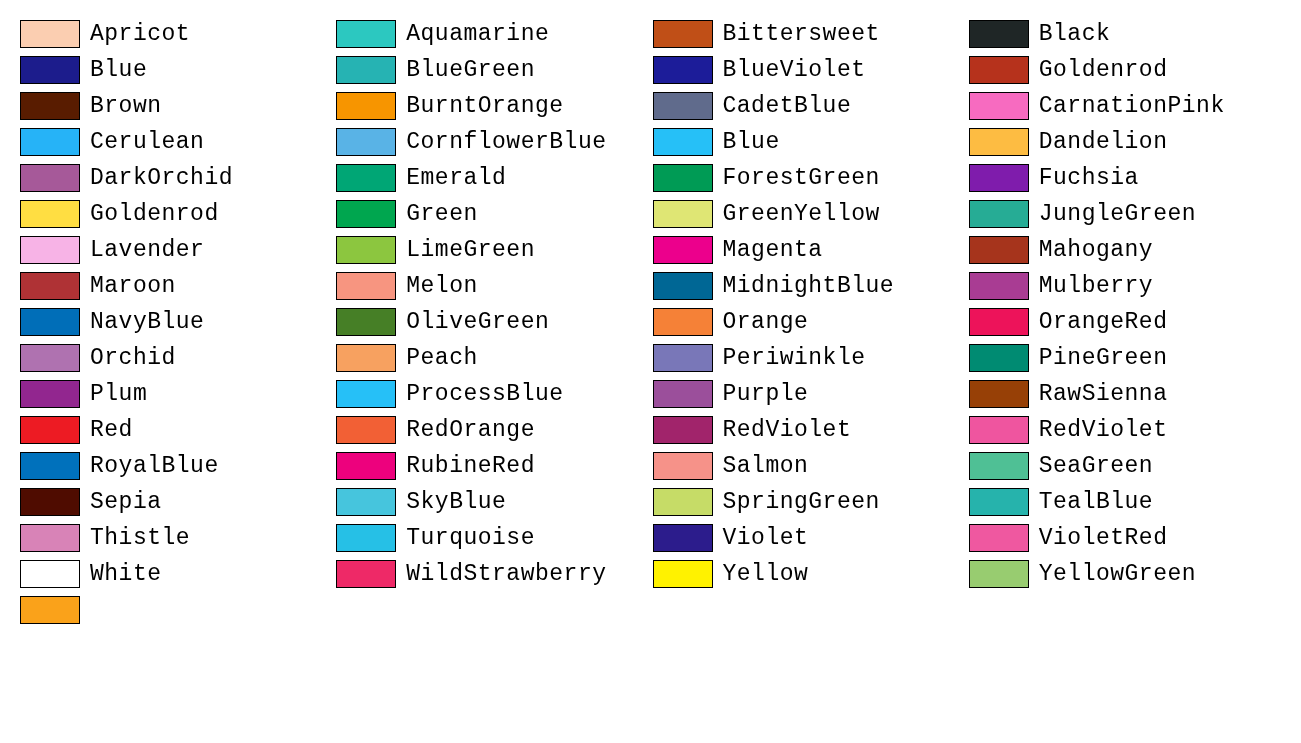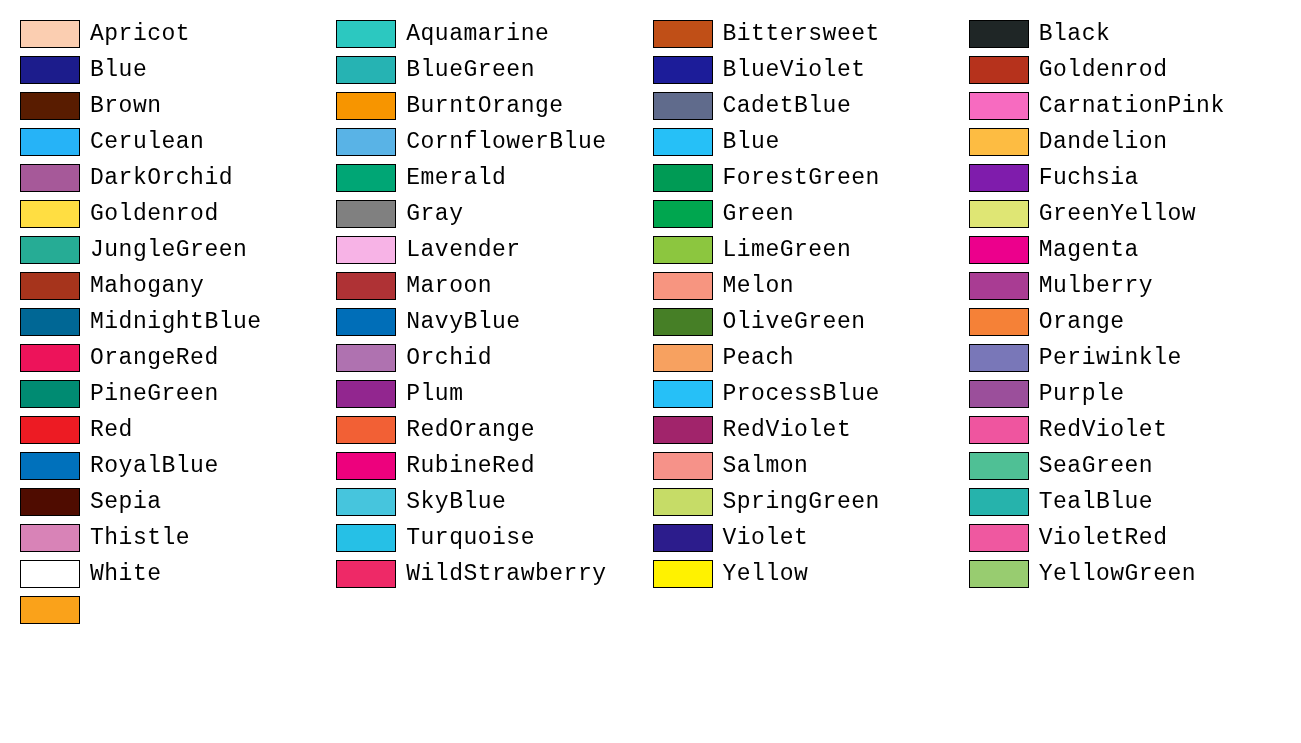--- a/index.html
+++ b/index.html
@@ -121,24 +121,20 @@
     </div>
     <div class="color-item">
       <div class="color-swatch" style="background-color: rgb(127, 28, 172);"></div>
       <span class="color-label">Fuchsia</span>
     </div>
     <div class="color-item">
       <div class="color-swatch" style="background-color: rgb(255, 222, 66);"></div>
       <span class="color-label">Goldenrod</span>
     </div>
     <div class="color-item">
-      <div class="color-swatch" style="background-color: rgb(128, 128, 128);"></div>
-      <span class="color-label">Gray</span>
-    </div>
-    <div class="color-item">
       <div class="color-swatch" style="background-color: rgb(0, 166, 79);"></div>
       <span class="color-label">Green</span>
     </div>
     <div class="color-item">
       <div class="color-swatch" style="background-color: rgb(223, 230, 116);"></div>
       <span class="color-label">GreenYellow</span>
     </div>
     <div class="color-item">
       <div class="color-swatch" style="background-color: rgb(38, 172, 149);"></div>
       <span class="color-label">JungleGreen</span>
@@ -161,28 +157,28 @@
     </div>
     <div class="color-item">
       <div class="color-swatch" style="background-color: rgb(175, 50, 53);"></div>
       <span class="color-label">Maroon</span>
     </div>
     <div class="color-item">
       <div class="color-swatch" style="background-color: rgb(247, 149, 128);"></div>
       <span class="color-label">Melon</span>
     </div>
     <div class="color-item">
+      <div class="color-swatch" style="background-color: rgb(0, 103, 149);"></div>
+      <span class="color-label">MidnightBlue</span>
+    </div>
+    <div class="color-item">
       <div class="color-swatch" style="background-color: rgb(169, 60, 147);"></div>
       <span class="color-label">Mulberry</span>
     </div>
     <div class="color-item">
-      <div class="color-swatch" style="background-color: rgb(0, 103, 149);"></div>
-      <span class="color-label">MidnightBlue</span>
-    </div>
-    <div class="color-item">
       <div class="color-swatch" style="background-color: rgb(0, 110, 184);"></div>
       <span class="color-label">NavyBlue</span>
     </div>
     <div class="color-item">
       <div class="color-swatch" style="background-color: rgb(70, 127, 38);"></div>
       <span class="color-label">OliveGreen</span>
     </div>
     <div class="color-item">
       <div class="color-swatch" style="background-color: rgb(245, 129, 55);"></div>
       <span class="color-label">Orange</span>
@@ -211,20 +207,24 @@
       <div class="color-swatch" style="background-color: rgb(146, 38, 143);"></div>
       <span class="color-label">Plum</span>
     </div>
     <div class="color-item">
       <div class="color-swatch" style="background-color: rgb(38, 192, 247);"></div>
       <span class="color-label">ProcessBlue</span>
     </div>
     <div class="color-item">
       <div class="color-swatch" style="background-color: rgb(155, 79, 155);"></div>
       <span class="color-label">Purple</span>
+    </div>
+    <div class="color-item">
+      <div class="color-swatch" style="background-color: rgb(151, 64, 6);"></div>
+      <span class="color-label">RawSienna</span>
     </div>
     <div class="color-item">
       <div class="color-swatch" style="background-color: rgb(237, 27, 35);"></div>
       <span class="color-label">Red</span>
     </div>
     <div class="color-item">
       <div class="color-swatch" style="background-color: rgb(242, 96, 53);"></div>
       <span class="color-label">RedOrange</span>
     </div>
     <div class="color-item">

